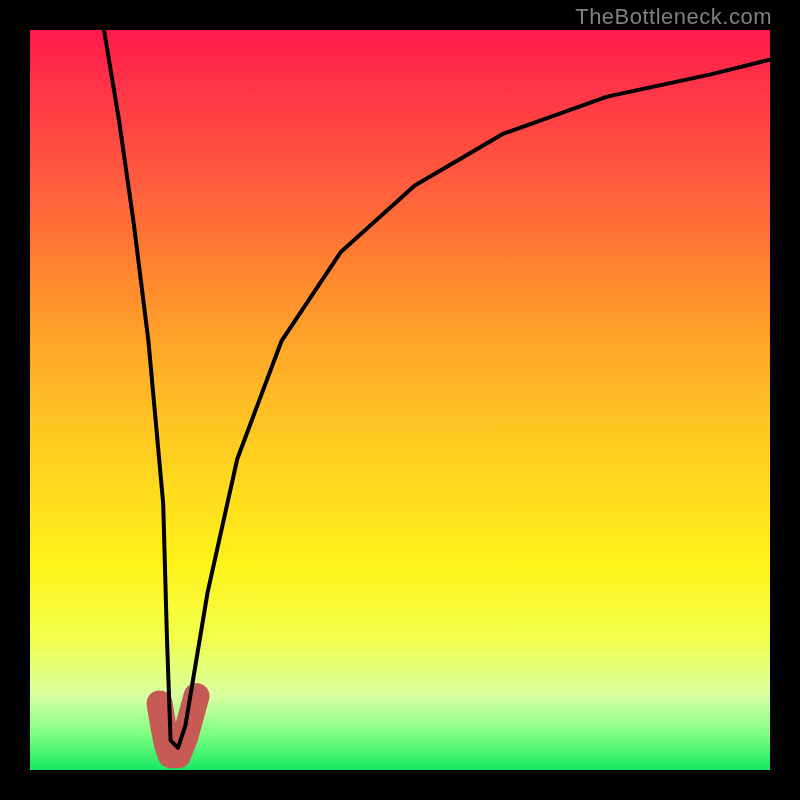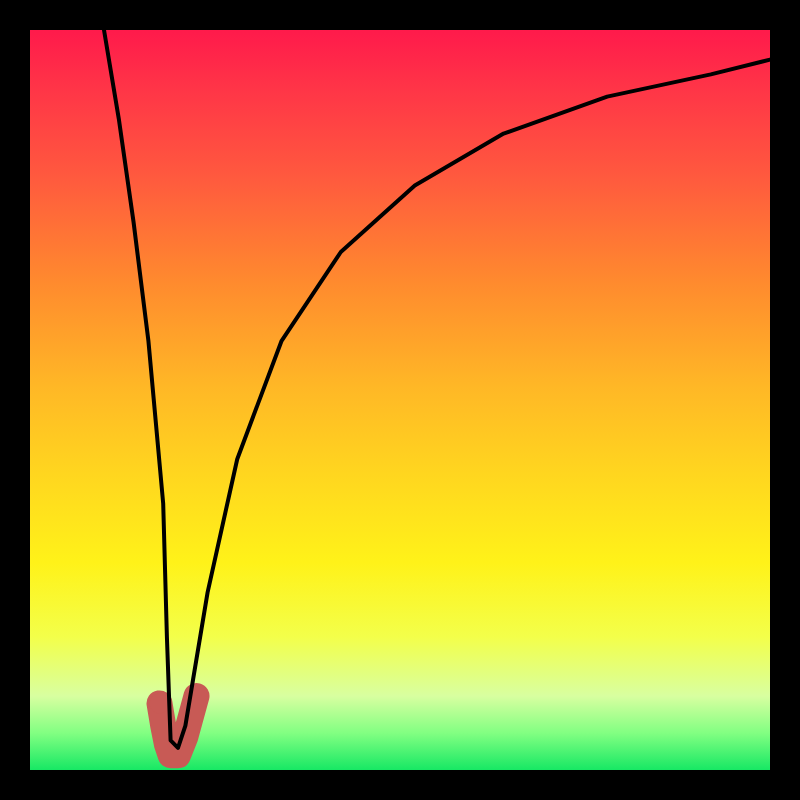--- a/index.html
+++ b/index.html
@@ -61,13 +61,14 @@
 
 <div class="frame">
   <div class="plot"></div>
 
   <svg class="curves" viewBox="0 0 740 740" preserveAspectRatio="none">
     <path id="marker-path" fill="none" stroke="#c85a55" stroke-width="26" stroke-linecap="round" stroke-linejoin="round" d="M129.5 673.4 L133.2 695.6 L136.9 714.1 L140.6 725.2 L148.0 725.2 L155.4 706.7 L166.5 666.0"></path>
     <circle id="marker-dot" r="10" fill="#c85a55" cx="129.5" cy="673.4"></circle>
     <path id="main-curve" fill="none" stroke="#000" stroke-width="4" stroke-linecap="round" stroke-linejoin="round" d="M74.0 0.0 L88.8 88.8 L103.6 192.4 L118.4 310.8 L133.2 473.6 L136.9 606.8 L140.6 710.4 L148.0 717.8 L155.4 695.6 L162.8 651.2 L177.6 562.4 L207.2 429.2 L251.6 310.8 L310.8 222.0 L384.8 155.4 L473.6 103.6 L577.2 66.6 L680.8 44.4 L740.0 29.6"></path>
   </svg>
 
+  <div class="watermark">TheBottleneck.com</div>
 </div>
 
 </body></html>

